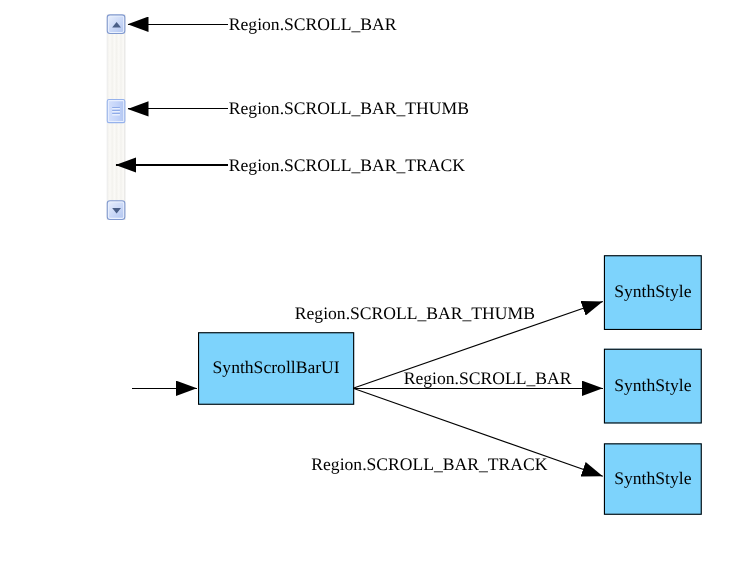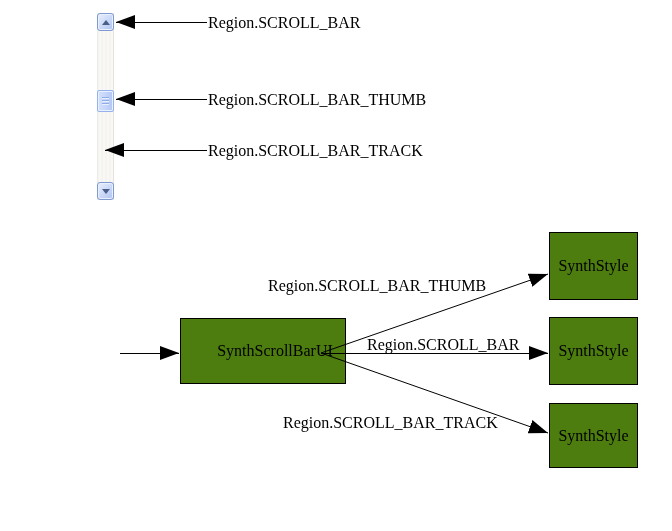--- a/index.html
+++ b/index.html
@@ -5,26 +5,26 @@
   html,body{margin:0;padding:0;background:#ffffff;}
   .canvas{
     position:relative;width:672px;height:531px;background:#ffffff;overflow:hidden;
     font-family:"Liberation Serif","DejaVu Serif",serif;color:#000000;text-decoration:underline;
   }
   
   .connectors{position:absolute;left:0;top:0;z-index:5;pointer-events:none;}
   .connectors line{stroke:#000000;stroke-width:1;}
   
   .node{
-    position:absolute;border:1px solid #000000;background:#4d7c0f;
+    position:absolute;border:1px solid #000000;background:#7dd3fc;
     display:flex;align-items:center;justify-content:center;
     font-size:16px;white-space:nowrap;z-index:2;
   }
   .node-jscrollbar{left:36px;top:318px;width:84px;height:64px;}
-  .node-ui{left:180px;top:318px;width:140px;height:64px;padding-left:24px;}
+  .node-ui{left:180px;top:302px;width:140px;height:64px;}
   .node-style-thumb{left:549px;top:232px;width:87px;height:66px;}
   .node-style-bar{left:549px;top:317px;width:87px;height:66px;}
   .node-style-track{left:549px;top:403px;width:87px;height:63px;}
   
   .lbl{
     position:absolute;font-size:16px;line-height:18px;white-space:nowrap;z-index:3;
     background:transparent;
   }
   .lbl-callout-bar{left:208px;top:14px;}
   .lbl-callout-thumb{left:208px;top:91px;}

